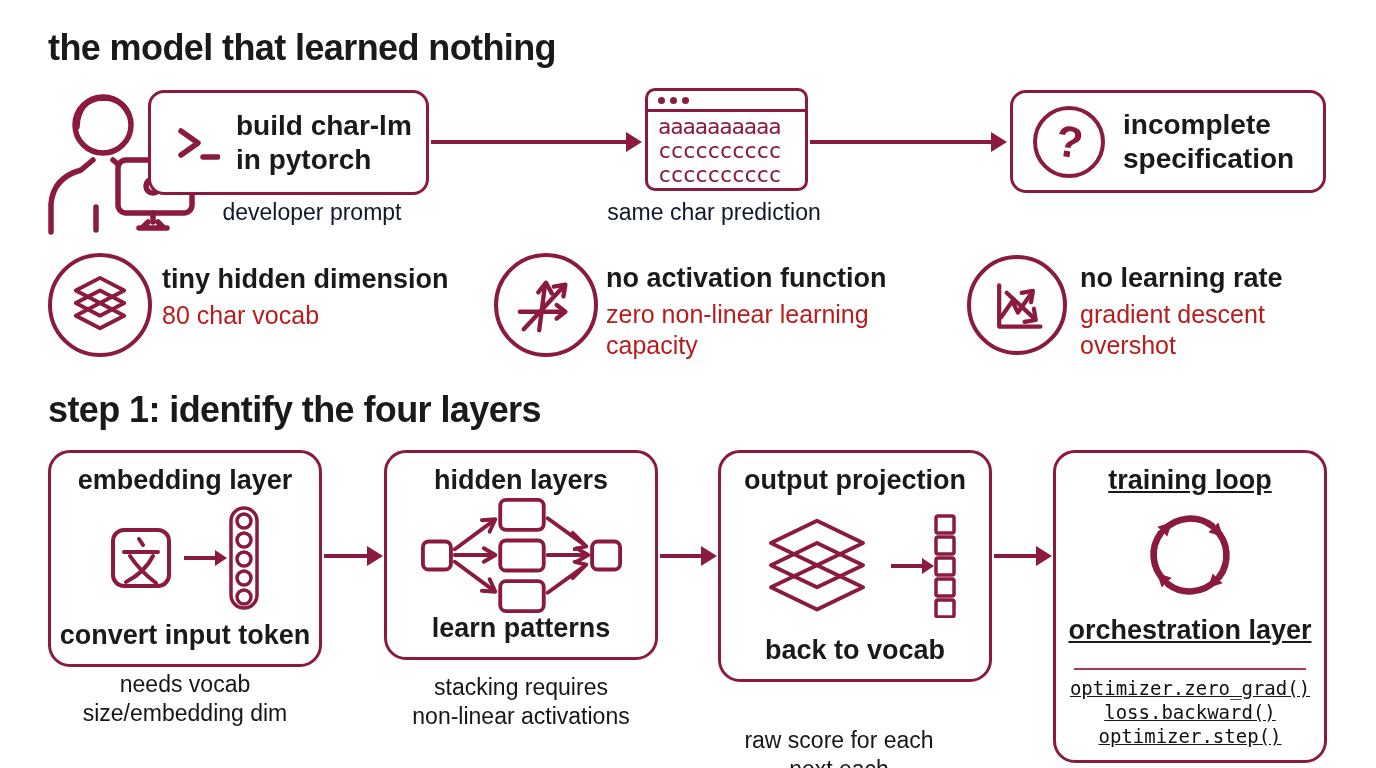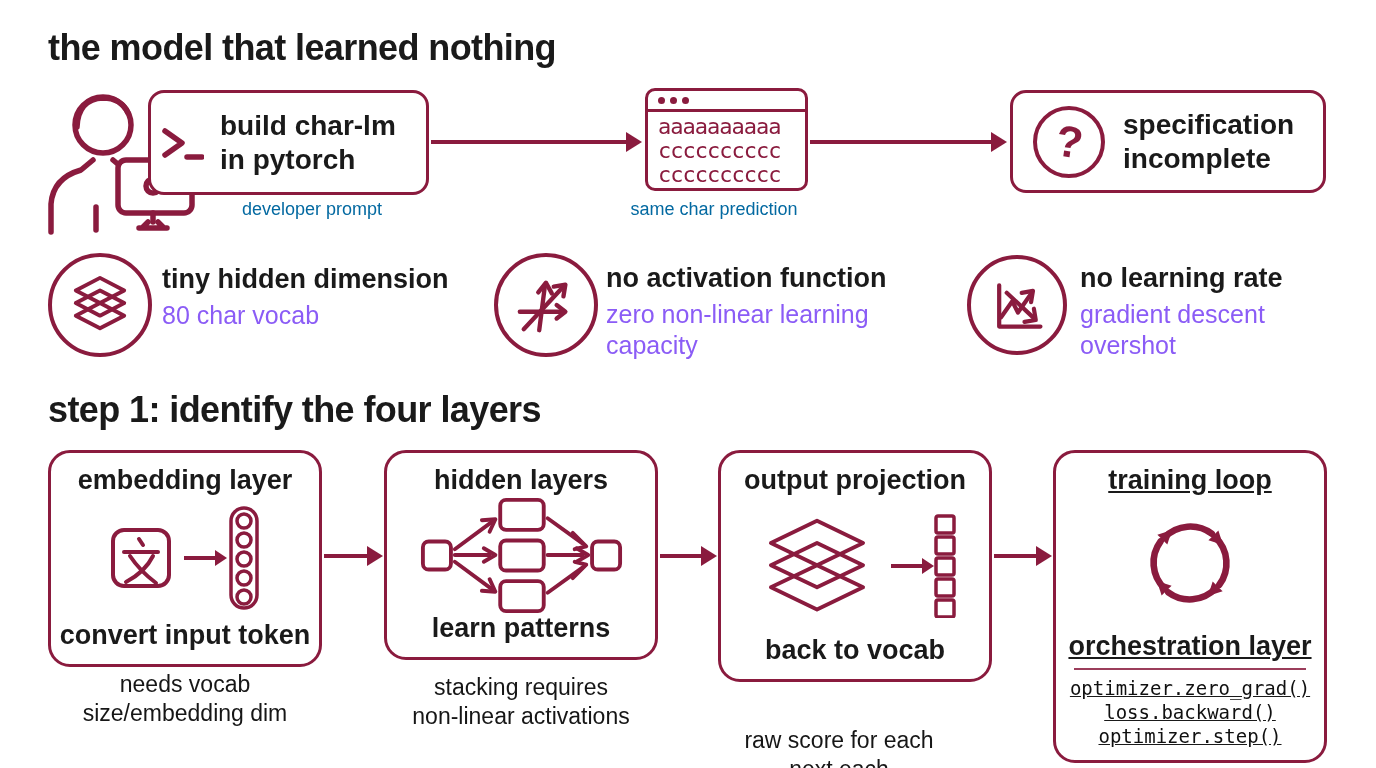--- a/index.html
+++ b/index.html
@@ -12,38 +12,38 @@
   
   .arrow { position:absolute; height:4px; background:var(--maroon); }
   .arrow::after { content:''; position:absolute; right:-15px; top:50%; transform:translateY(-50%);
     border-left:16px solid var(--maroon); border-top:10px solid transparent; border-bottom:10px solid transparent; }
   .mini-arrow { position:relative; display:inline-block; height:4px; background:var(--maroon); width:32px; flex:none; }
   .mini-arrow::after { content:''; position:absolute; right:-11px; top:50%; transform:translateY(-50%);
     border-left:12px solid var(--maroon); border-top:8px solid transparent; border-bottom:8px solid transparent; }
 
   
   .obox { position:absolute; border:3.5px solid var(--maroon); border-radius:16px; background:#fff; display:flex; align-items:center; }
-  .prompt-box { left:148px; top:90px; width:281px; height:105px; padding-left:7px; gap:16px; }
+  .prompt-box { left:148px; top:90px; width:281px; height:105px; padding-left:23px; gap:16px; }
   .big-lines { font-size:28px; font-weight:bold; line-height:34px; }
-  .flow-caption { position:absolute; font-size:18px; text-align:center; color:#0369a1; }
+  .flow-caption { position:absolute; font-size:23px; text-align:center; color:#0f172a; }
 
   .winbox { position:absolute; left:645px; top:88px; width:163px; height:103px; border:3.5px solid var(--maroon); border-radius:10px; background:#fff; }
   .winbar { height:21px; border-bottom:3.5px solid var(--maroon); display:flex; align-items:center; gap:5px; padding-left:10px; }
   .windot { width:7px; height:7px; border-radius:50%; background:var(--maroon); }
   .winbody { padding:3px 0 8px 10px; font-family:"DejaVu Sans Mono", monospace; font-size:22px; line-height:24px; color:var(--maroon); letter-spacing:-1px; }
 
   .result-box { left:1010px; top:90px; width:316px; height:103px; padding-left:20px; gap:18px; }
   .qcircle { width:72px; height:72px; border:4px solid var(--maroon); border-radius:50%; display:flex; align-items:center; justify-content:center; flex:none; }
   .qmark { font-size:44px; font-weight:bold; color:var(--maroon); transform:rotate(8deg); }
 
   
   .icircle { position:absolute; width:104px; height:104px; border:4.5px solid var(--maroon); border-radius:50%; display:flex; align-items:center; justify-content:center; background:#fff; }
   .itext { position:absolute; }
   .issue-title { font-size:27px; font-weight:bold; line-height:32px; }
-  .issue-sub { font-size:25px; line-height:31px; margin-top:5px; color:#8b5cf6; }
+  .issue-sub { font-size:25px; line-height:31px; margin-top:5px; color:#b91c1c; }
 
   
   .lbox { position:absolute; top:450px; width:274px; border:3.5px solid var(--maroon); border-radius:22px; background:#fff; display:flex; flex-direction:column; align-items:center; }
   .l-title { font-size:27px; font-weight:bold; margin-top:12px; text-align:center; }
   .icon-area { flex:1; display:flex; align-items:center; justify-content:center; gap:12px; width:100%; }
   .l-caption { font-size:27px; font-weight:bold; line-height:31px; text-align:center; margin-bottom:13px; }
   .note { position:absolute; width:274px; font-size:23px; line-height:29px; text-align:center; color:#161616; }
   .divider { width:232px; height:2.5px; background:var(--maroon); opacity:.85; margin:4px 0 6px 0; }
   .code { font-family:"DejaVu Sans Mono", monospace; font-size:19px; line-height:24px; text-align:center; color:#101010; margin-bottom:12px; }
 
@@ -105,22 +105,22 @@
   </div>
   <div class="flow-caption" style="left:574px; top:199px; width:280px;">same char prediction</div>
 
   <div class="arrow" style="left:810px; top:140px; width:182px;"></div>
 
   <div class="obox result-box">
     <div class="qcircle">
       <span class="qmark">?</span>
     </div>
     <div class="big-lines">
+      <div>incomplete</div>
       <div>specification</div>
-      <div>incomplete</div>
     </div>
   </div>
 
   <div class="icircle" style="left:48px; top:253px;">
     <svg class="ic" width="62" height="64" viewBox="0 0 64 64">
       <g stroke-width="4">
         <polygon points="32,4 57,17 32,30 7,17"></polygon>
         <polygon points="32,17 57,30 32,43 7,30"></polygon>
         <polygon points="32,30 57,43 32,56 7,43"></polygon>
       </g>
@@ -275,21 +275,21 @@
       <svg class="ic" width="104" height="104" viewBox="0 0 110 110">
         <g id="cyc">
           <path d="M28 28 A38 38 0 0 1 78 24" stroke-width="7"></path>
           <polygon class="fill" points="90,36 74.5,31 85,20.5"></polygon>
         </g>
         <use href="#cyc" transform="rotate(90 55 55)"></use>
         <use href="#cyc" transform="rotate(180 55 55)"></use>
         <use href="#cyc" transform="rotate(270 55 55)"></use>
       </svg>
     </div>
-    <div class="l-caption" style="margin-bottom:2px;">
+    <div class="l-caption" style="margin-bottom:18px;">
       <div>orchestration layer</div>
     </div>
     <div class="divider"></div>
     <div class="code">
       <div>optimizer.zero_grad()</div>
       <div>loss.backward()</div>
       <div>optimizer.step()</div>
     </div>
   </div>
 

